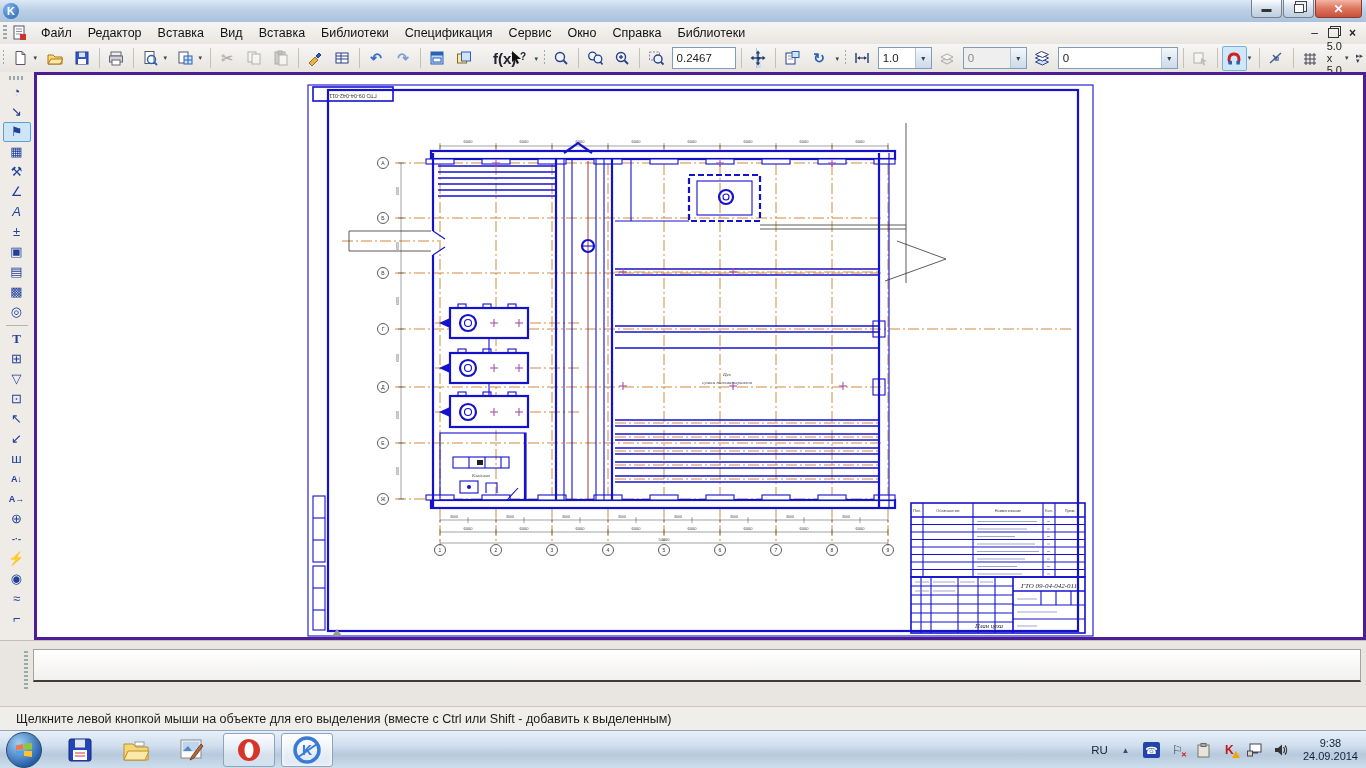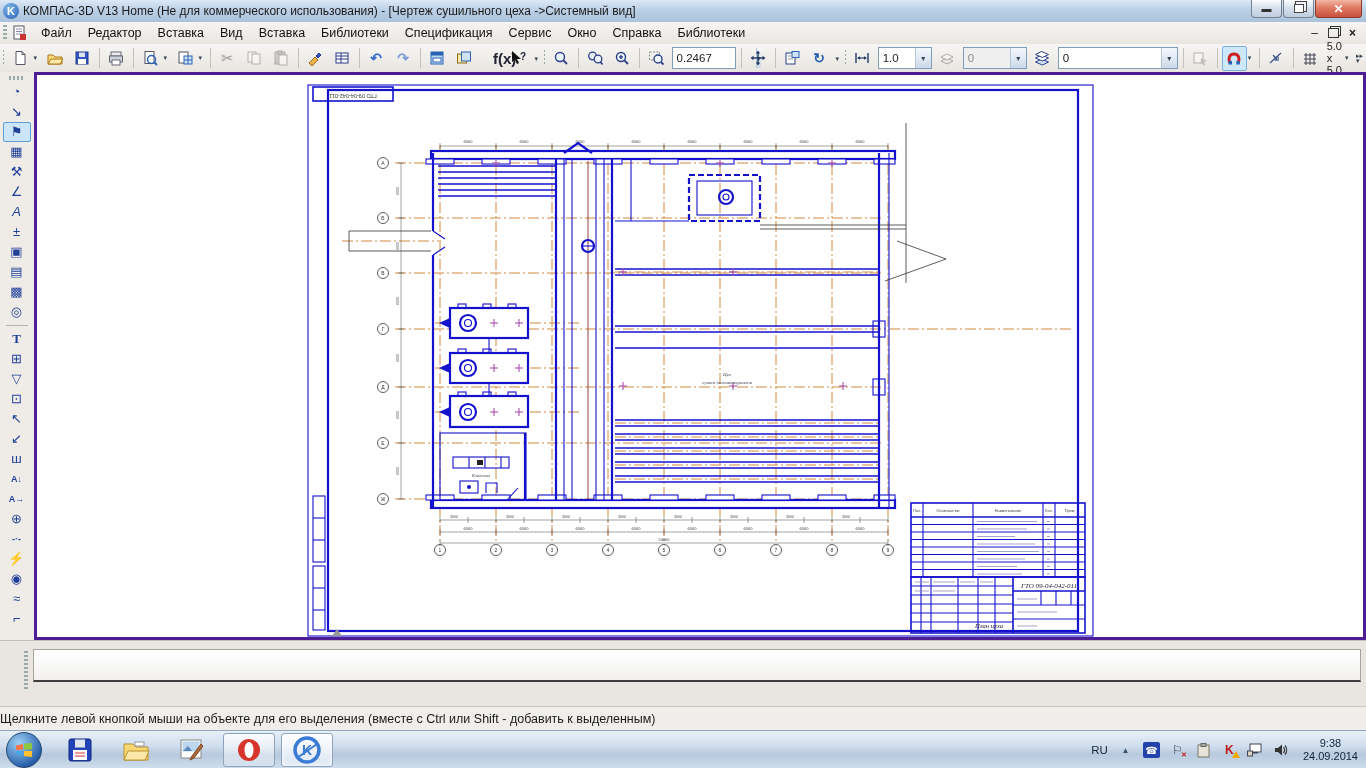--- a/index.html
+++ b/index.html
@@ -80,21 +80,21 @@
   .itx{fill:#445;font-size:5px;font-style:italic;font-family:"Liberation Serif",serif;}
   .ttx{fill:#223;font-size:7px;font-style:italic;font-family:"Liberation Serif",serif;}
 
   
   .propbar{position:absolute;left:0;top:640px;width:100%;height:66px;background:#e9e6e1;border-top:1px solid #c4bfb6;}
   .prop-grip{position:absolute;left:24px;top:10px;width:4px;height:40px;
     background:repeating-linear-gradient(#9aa 0 2px,transparent 2px 4px);}
   .prop-box{position:absolute;left:33px;right:5px;top:8px;height:30px;background:linear-gradient(#fff,#f2f1ef);
     border:1px solid #a8a49c;border-bottom:2px solid #3c3c3c;}
   .statusbar{position:absolute;left:0;top:706px;width:100%;height:24px;background:#f0eeea;
-    border-top:1px solid #cbc7c0;display:flex;align-items:center;font-size:12.5px;color:#1c1c1c;padding-left:0;box-sizing:border-box;}
+    border-top:1px solid #cbc7c0;display:flex;align-items:center;font-size:12.5px;color:#1c1c1c;padding-left:16px;box-sizing:border-box;}
 
   
   .taskbar{position:absolute;left:0;top:730px;width:100%;height:38px;
     background:linear-gradient(#e7f0f9,#cfdded 40%,#b7c9dd 62%,#d0dfee);border-top:1px solid #92a6bc;
     display:flex;align-items:center;}
   .orb{width:34px;height:34px;margin:0 10px 0 6px;border-radius:50%;border:1px solid #27496f;
     background:radial-gradient(circle at 35% 30%,#9fd1f5,#2a62ac 70%,#153a66);
     display:flex;align-items:center;justify-content:center;flex:none;}
   .tk-app{width:50px;height:32px;display:flex;align-items:center;justify-content:center;border-radius:3px;margin:0 3px;flex:none;}
   .tk-app.framed{border:1px solid #8ea4bc;background:linear-gradient(rgba(255,255,255,.8),rgba(222,233,244,.45));}
@@ -103,21 +103,20 @@
   .tray-ico{width:17px;height:16px;display:flex;align-items:center;justify-content:center;font-size:12px;flex:none;position:relative;}
   .clock{text-align:center;font-size:11px;line-height:13px;color:#10233a;margin-left:4px;}
 </style>
 </head>
 <body>
 
 <div class="screen">
 
   <div class="titlebar">
     <div class="app-ico">K</div>
-    <span>КОМПАС-3D V13 Home (Не для коммерческого использования) - [Чертеж сушильного цеха -&gt;Системный вид]</span>
     <div class="win-ctl">
       <div class="win-btn min">▬</div>
       <div class="win-btn res">
           <span class="res-glyph"></span>
         </div>
       <div class="win-btn close">✕</div>
     </div>
   </div>
 
   <div class="menubar">

